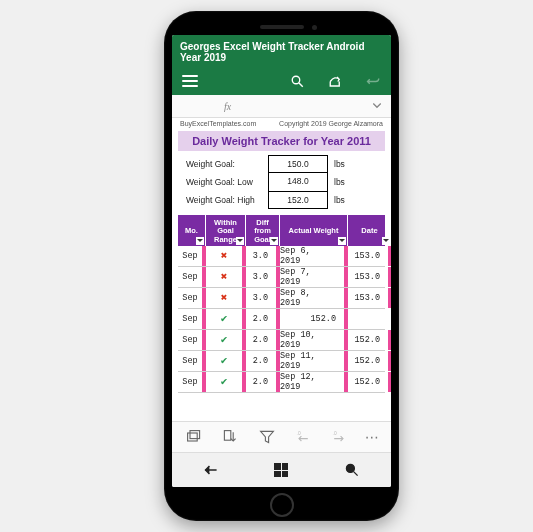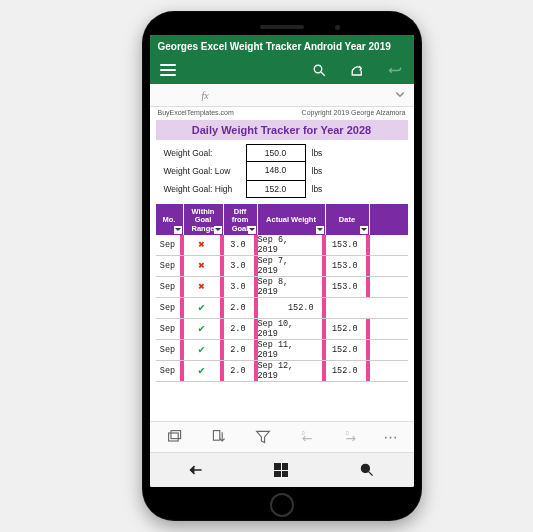--- a/index.html
+++ b/index.html
@@ -6,21 +6,21 @@
   body {
     background: #f0f0f0;
     font-family: -apple-system, "Segoe UI", Arial, sans-serif;
     width: 533px;
     height: 532px;
     display: flex;
     align-items: center;
     justify-content: center;
   }
   .phone {
-    width: 280px;
+    width: 235px;
     height: 510px;
     background: #000;
     border-radius: 32px;
     padding: 10px 8px 12px 8px;
     box-shadow: 0 6px 18px rgba(0,0,0,0.35), inset 0 0 2px rgba(255,255,255,0.2);
     position: relative;
     margin-left: 30px;
   }
   .speaker {
     width: 44px;
@@ -272,21 +272,21 @@
             <polyline points="3,6 8,11 13,6"></polyline>
           </svg>
       </span>
     </div>
 
     <div class="sheet">
       <div class="meta-row">
         <span>BuyExcelTemplates.com</span>
         <span>Copyright 2019 George Alzamora</span>
       </div>
-      <div class="title-row">Daily Weight Tracker for Year 2028</div>
+      <div class="title-row">Daily Weight Tracker for Year 2011</div>
 
       <div class="goals">
         <div class="goal-row">
           <span class="lbl">Weight Goal:</span>
           <span class="val">150.0</span>
           <span class="unit">lbs</span>
         </div>
         <div class="goal-row">
           <span class="lbl">Weight Goal: Low</span>
           <span class="val">148.0</span>

